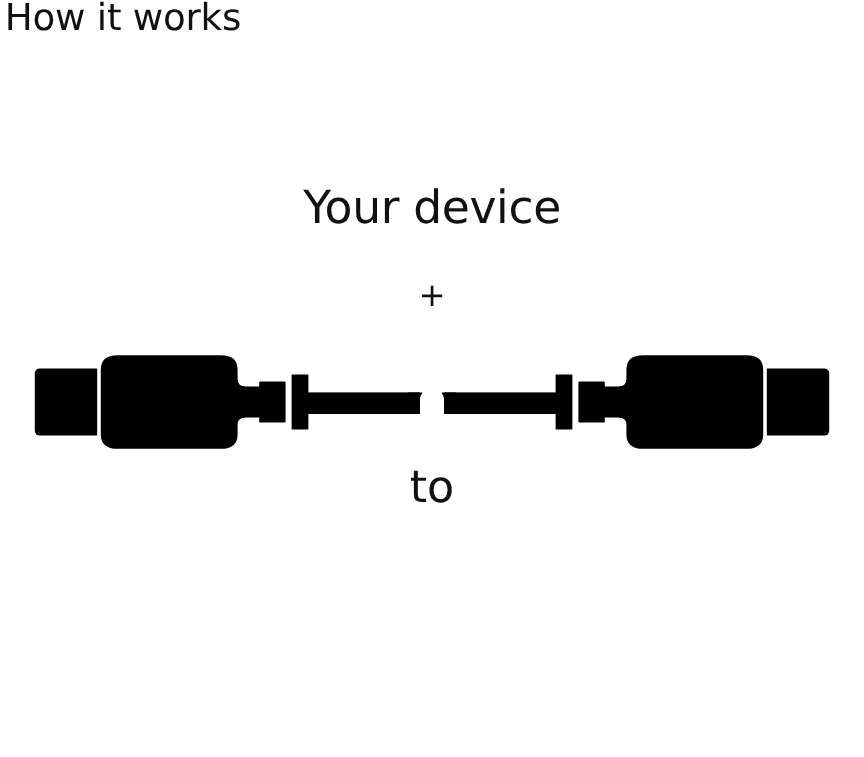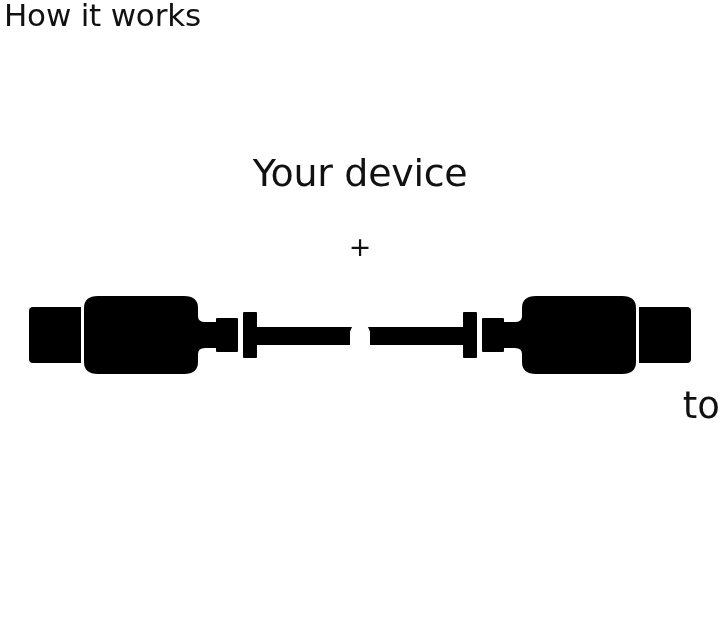--- a/index.html
+++ b/index.html
@@ -53,21 +53,20 @@
   }
   .caption-plus {
     top: 231px;
     font-size: 27px;
     line-height: 32px;
   }
   .caption-to {
     top: 384px;
     font-size: 37px;
     line-height: 44px;
-    text-align: right;
   }
 
   
   .cable-art {
     position: absolute;
     left: 0;
     top: 270px;
     width: 720px;
     height: 130px;
   }

